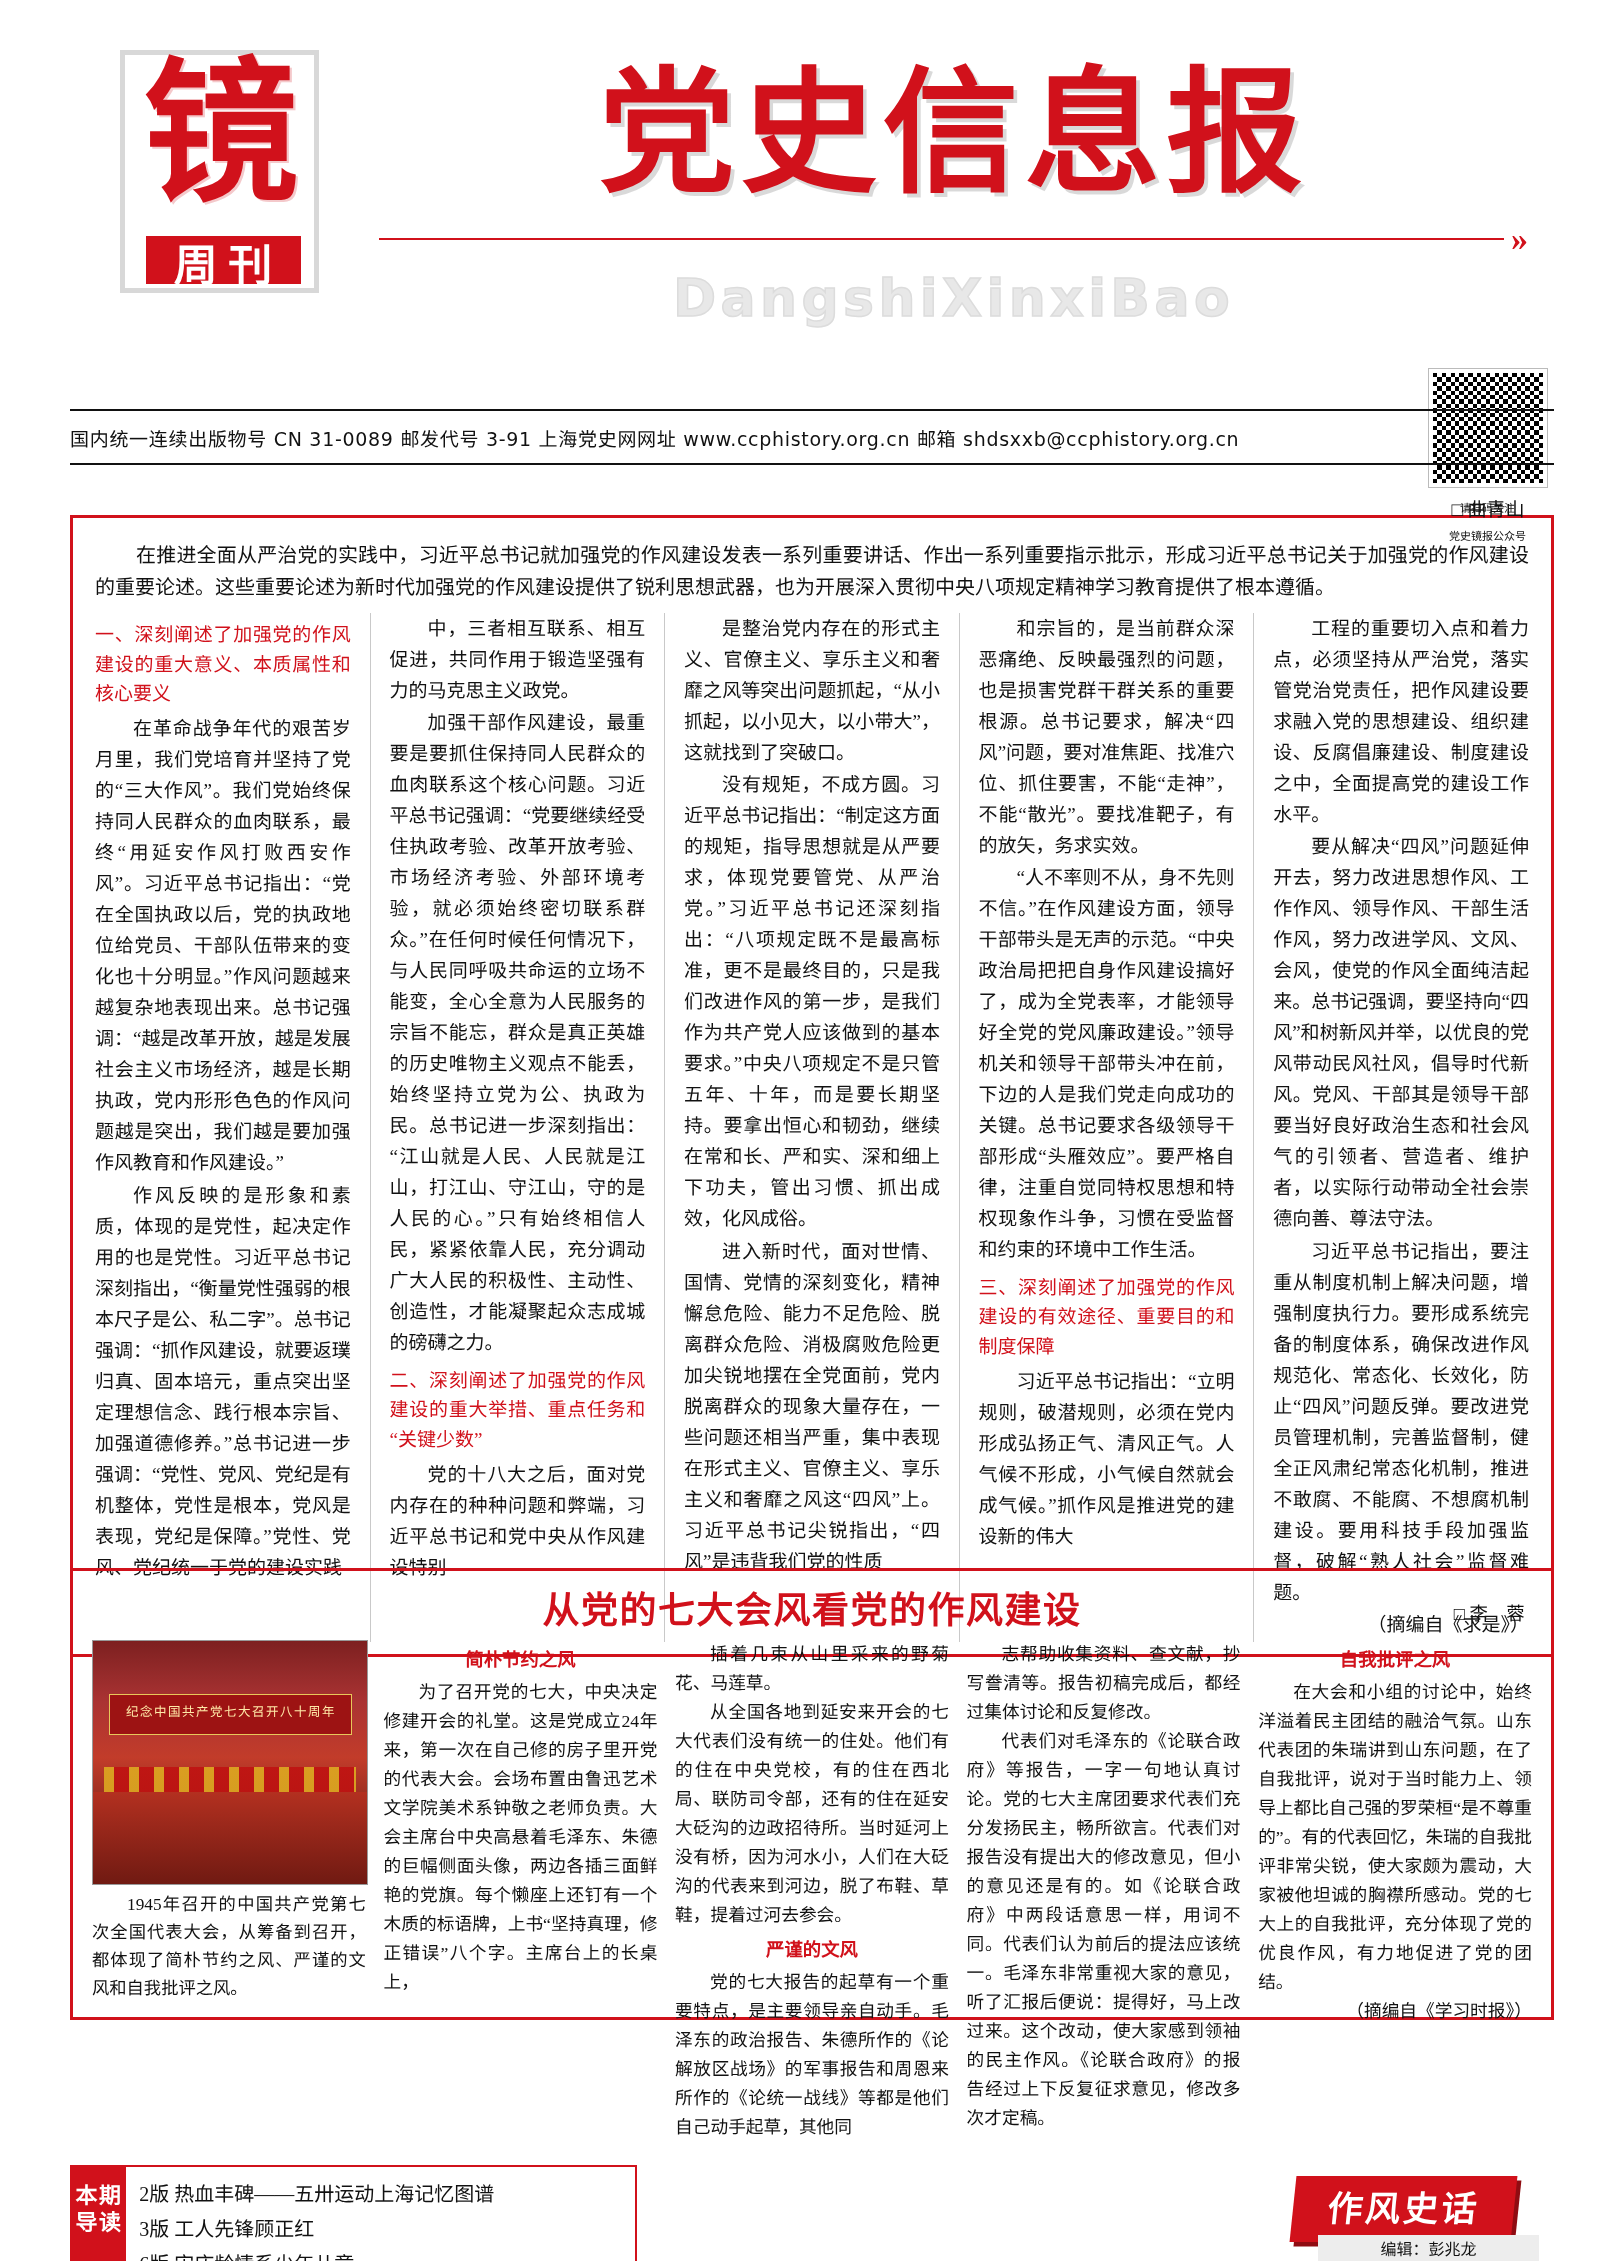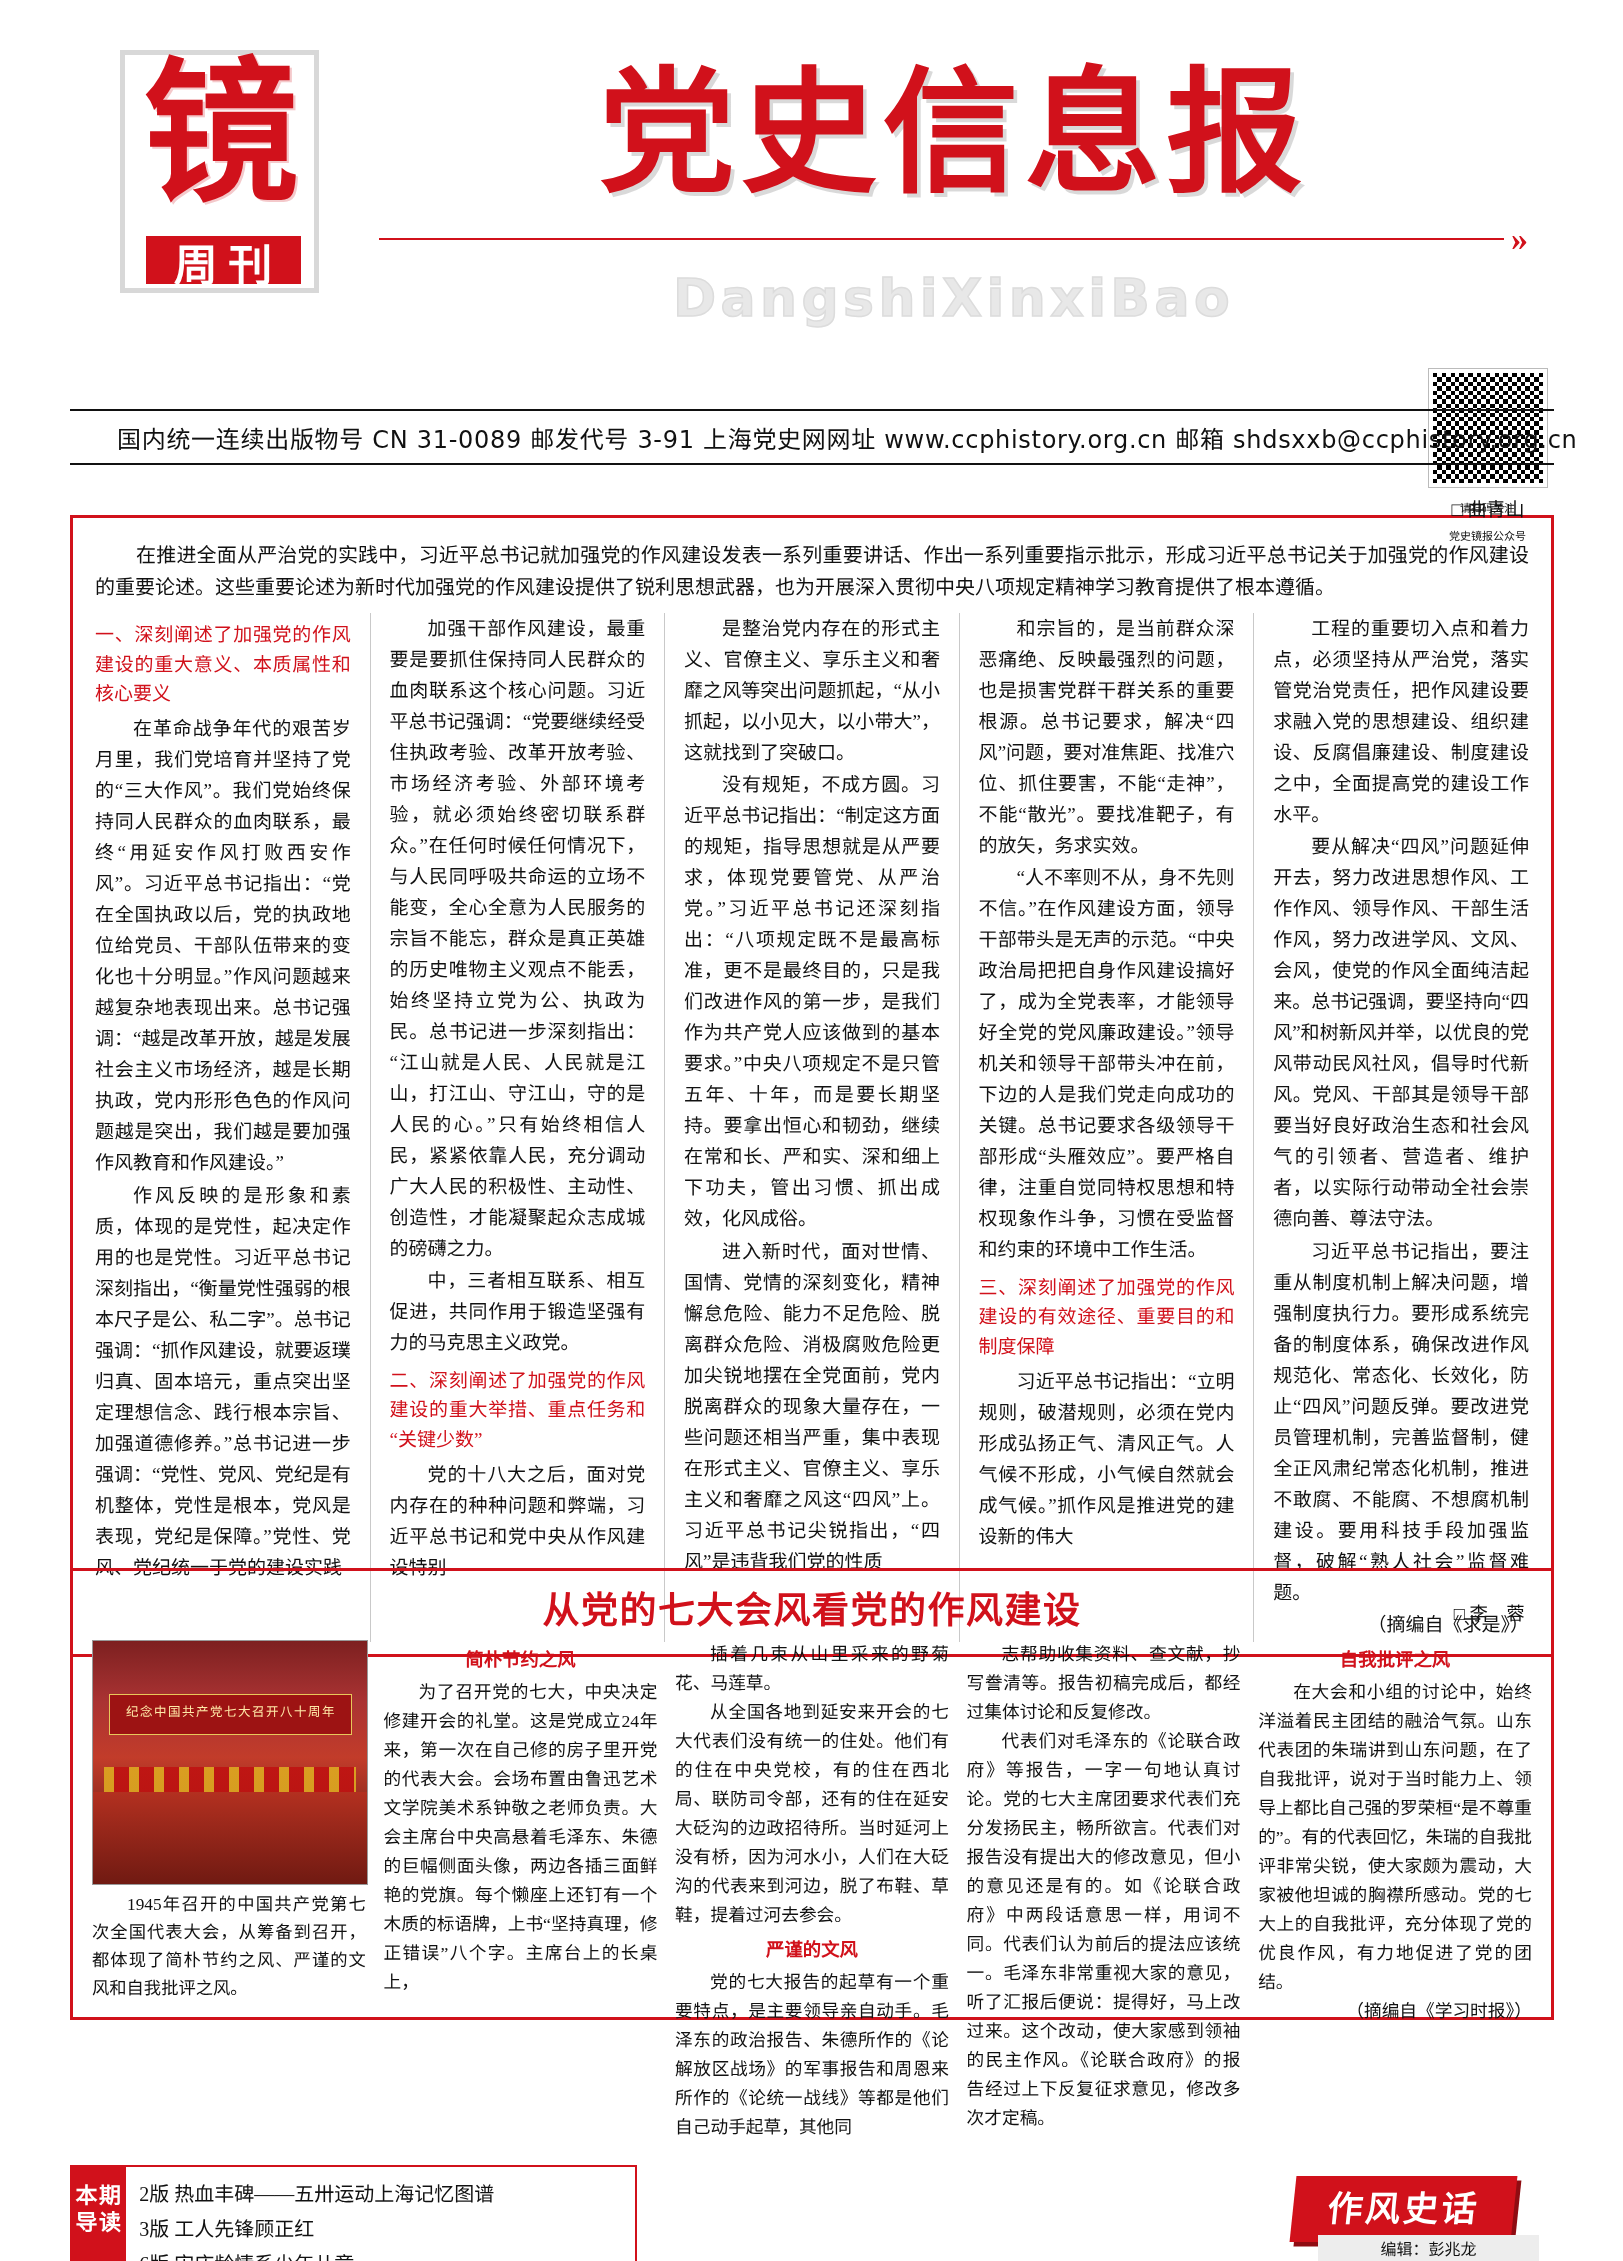--- a/index.html
+++ b/index.html
@@ -23,21 +23,21 @@
   .pinyin{margin-top:11.8px;text-align:center;font-family:"DejaVu Sans",sans-serif;font-weight:bold;font-size:52px;letter-spacing:4.4px;color:#e8e8e8;-webkit-text-stroke:1.5px #dcdcdc;}
 
   .qr-box{position:absolute;right:0;top:339px;width:133px;}
   .qr-img{width:110px;height:110px;background:
      repeating-linear-gradient(90deg,#000 0 4.4px,#fff 4.4px 8.8px),
      repeating-linear-gradient(0deg,#000 0 4.4px,#fff 4.4px 8.8px);
      background-blend-mode:difference;border:4.4px solid #fff;outline:1.5px solid #bbb;margin:0 auto;}
   .qr-cap{font-size:11px;text-align:center;line-height:14.7px;color:#111;margin-top:14px;font-family:Liberation Sans, sans-serif;}
 
   .mh-bar{position:absolute;left:70px;right:70px;top:409px;height:52px;border-top:2.9px solid #111;border-bottom:2.9px solid #111;display:flex;align-items:center;}
-  .mh-bar-text{font-family:"DejaVu Sans",sans-serif;font-size:24px;color:#111;letter-spacing:0.7px;white-space:nowrap;margin-left:47px;}
+  .mh-bar-text{font-family:"DejaVu Sans",sans-serif;font-size:19px;color:#111;letter-spacing:0.7px;white-space:nowrap;}
 
   
   .lead-box{position:absolute;left:70px;top:515px;width:1484px;border:3.7px solid #d1111b;padding:19px 22px 11.8px 22px;box-sizing:border-box;}
   .lead-title{text-align:center;font-family:"DejaVu Serif",serif;font-weight:bold;font-size:46px;color:#d1111b;letter-spacing:2.2px;line-height:62px;}
   .lead-byline{text-align:right;font-size:19px;margin-top:-43px;padding-right:4.4px;color:#111;}
   .lead-intro{margin-top:17.7px;font-size:20px;line-height:32px;text-indent:41px;text-align:justify;}
   .lead-cols{display:flex;margin-top:10.3px;gap:19px;}
   .lead-col{flex:1;font-size:19px;line-height:31px;text-align:justify;}
   .lead-col p{margin:0 0 1.5px 0;text-indent:38px;}
   .sub-h{color:#d1111b;font-weight:normal;text-indent:0 !important;margin:7.4px 0 4.4px 0 !important;line-height:29.5px;}
@@ -107,22 +107,22 @@
     <div class="lead-byline">□ 曲青山</div>
     <div class="lead-intro">在推进全面从严治党的实践中，习近平总书记就加强党的作风建设发表一系列重要讲话、作出一系列重要指示批示，形成习近平总书记关于加强党的作风建设的重要论述。这些重要论述为新时代加强党的作风建设提供了锐利思想武器，也为开展深入贯彻中央八项规定精神学习教育提供了根本遵循。</div>
     <div class="lead-cols" id="lead-cols">
         <div class="lead-col">
           <p class="sub-h">一、深刻阐述了加强党的作风建设的重大意义、本质属性和核心要义</p>
           <p>在革命战争年代的艰苦岁月里，我们党培育并坚持了党的“三大作风”。我们党始终保持同人民群众的血肉联系，最终“用延安作风打败西安作风”。习近平总书记指出：“党在全国执政以后，党的执政地位给党员、干部队伍带来的变化也十分明显。”作风问题越来越复杂地表现出来。总书记强调：“越是改革开放，越是发展社会主义市场经济，越是长期执政，党内形形色色的作风问题越是突出，我们越是要加强作风教育和作风建设。”</p>
           <p>作风反映的是形象和素质，体现的是党性，起决定作用的也是党性。习近平总书记深刻指出，“衡量党性强弱的根本尺子是公、私二字”。总书记强调：“抓作风建设，就要返璞归真、固本培元，重点突出坚定理想信念、践行根本宗旨、加强道德修养。”总书记进一步强调：“党性、党风、党纪是有机整体，党性是根本，党风是表现，党纪是保障。”党性、党风、党纪统一于党的建设实践</p>
         </div>
         <div class="colsep"></div>
         <div class="lead-col">
+          <p>中，三者相互联系、相互促进，共同作用于锻造坚强有力的马克思主义政党。</p>
           <p>加强干部作风建设，最重要是要抓住保持同人民群众的血肉联系这个核心问题。习近平总书记强调：“党要继续经受住执政考验、改革开放考验、市场经济考验、外部环境考验，就必须始终密切联系群众。”在任何时候任何情况下，与人民同呼吸共命运的立场不能变，全心全意为人民服务的宗旨不能忘，群众是真正英雄的历史唯物主义观点不能丢，始终坚持立党为公、执政为民。总书记进一步深刻指出：“江山就是人民、人民就是江山，打江山、守江山，守的是人民的心。”只有始终相信人民，紧紧依靠人民，充分调动广大人民的积极性、主动性、创造性，才能凝聚起众志成城的磅礴之力。</p>
-          <p>中，三者相互联系、相互促进，共同作用于锻造坚强有力的马克思主义政党。</p>
           <p class="sub-h">二、深刻阐述了加强党的作风建设的重大举措、重点任务和“关键少数”</p>
           <p>党的十八大之后，面对党内存在的种种问题和弊端，习近平总书记和党中央从作风建设特别</p>
         </div>
         <div class="colsep"></div>
         <div class="lead-col">
           <p>是整治党内存在的形式主义、官僚主义、享乐主义和奢靡之风等突出问题抓起，“从小抓起，以小见大，以小带大”，这就找到了突破口。</p>
           <p>没有规矩，不成方圆。习近平总书记指出：“制定这方面的规矩，指导思想就是从严要求，体现党要管党、从严治党。”习近平总书记还深刻指出：“八项规定既不是最高标准，更不是最终目的，只是我们改进作风的第一步，是我们作为共产党人应该做到的基本要求。”中央八项规定不是只管五年、十年，而是要长期坚持。要拿出恒心和韧劲，继续在常和长、严和实、深和细上下功夫，管出习惯、抓出成效，化风成俗。</p>
           <p>进入新时代，面对世情、国情、党情的深刻变化，精神懈怠危险、能力不足危险、脱离群众危险、消极腐败危险更加尖锐地摆在全党面前，党内脱离群众的现象大量存在，一些问题还相当严重，集中表现在形式主义、官僚主义、享乐主义和奢靡之风这“四风”上。习近平总书记尖锐指出，“四风”是违背我们党的性质</p>
         </div>
         <div class="colsep"></div>

